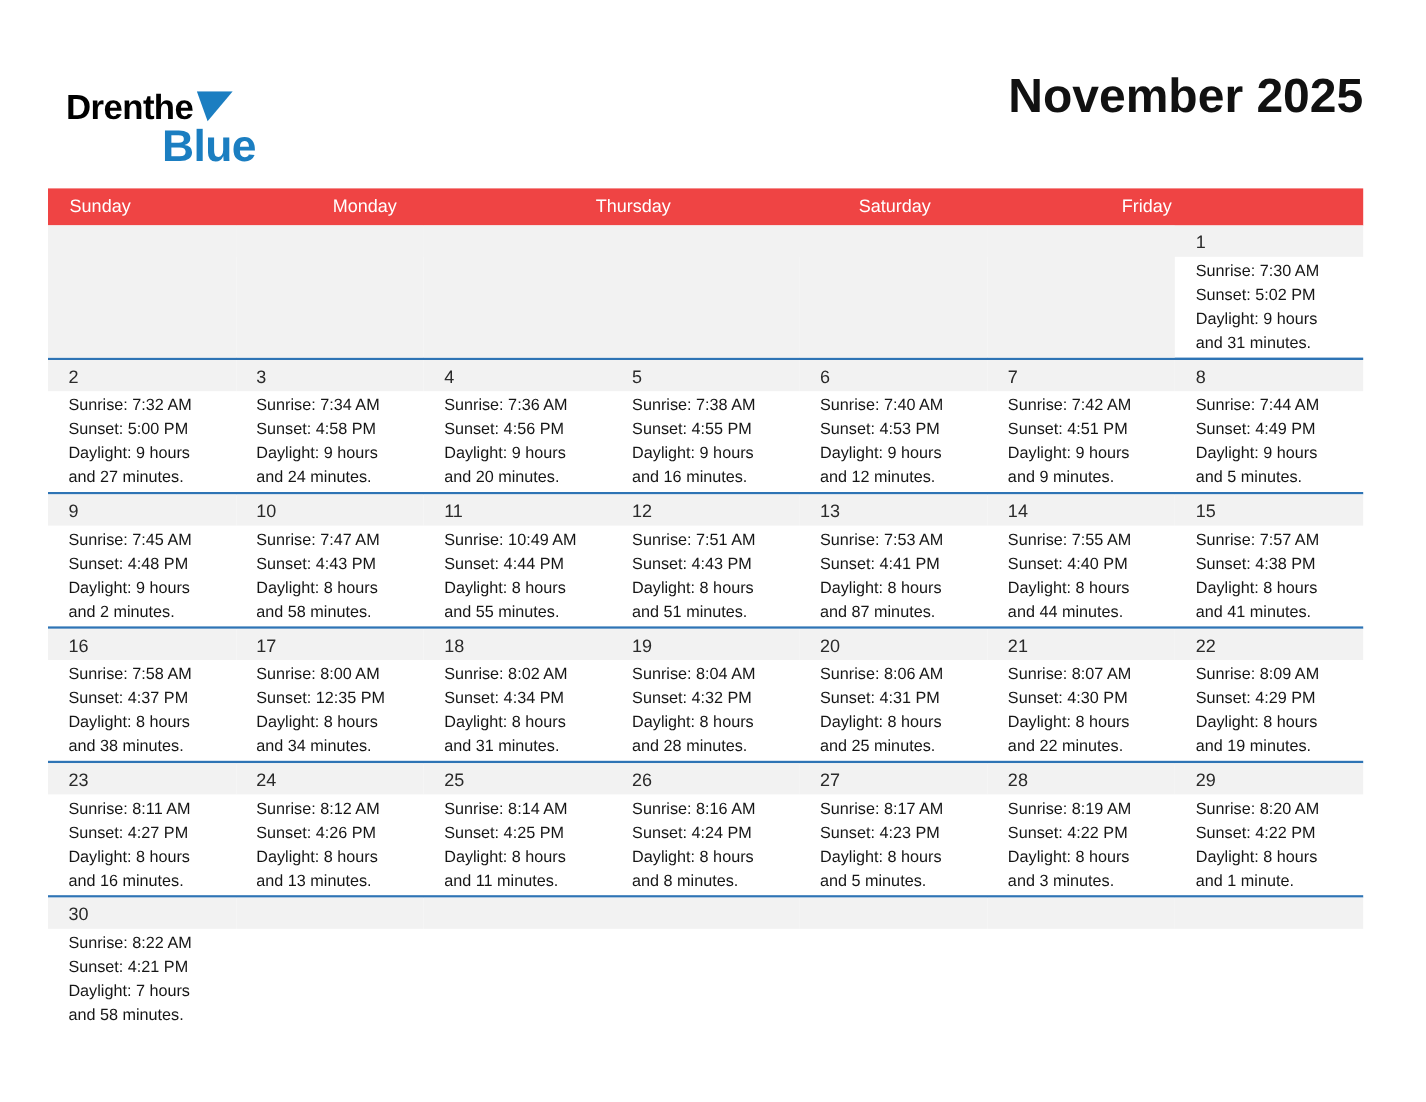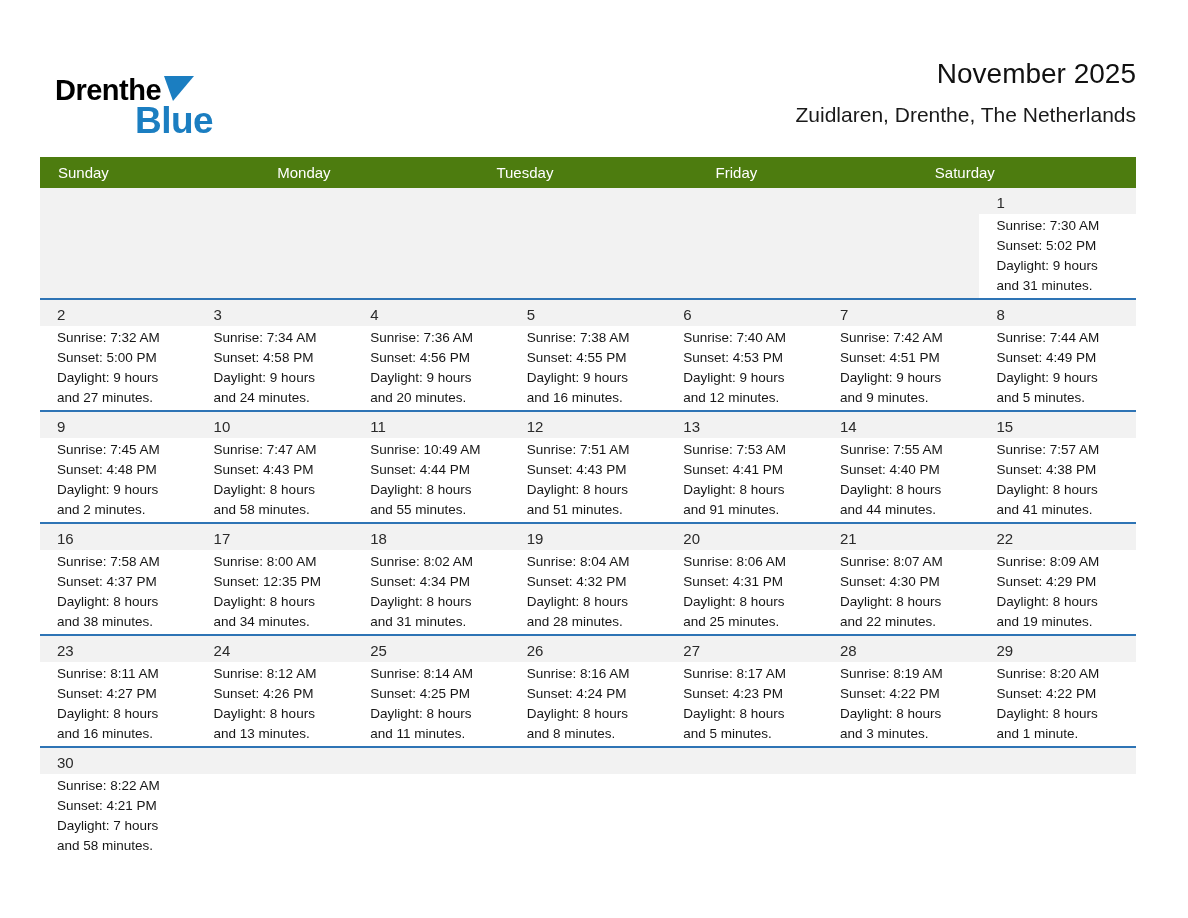--- a/index.html
+++ b/index.html
@@ -8,24 +8,24 @@
     width: 1188px; height: 918px;
     position: relative;
     font-family: "Liberation Sans", sans-serif;
     overflow: hidden;
   }
   .logo { position: absolute; left: 55px; top: 74px; }
   .logo-row1 { display: flex; align-items: flex-start; font-size: 29px; font-weight: bold; color: #000; letter-spacing: -0.5px; }
   .logo-tri { margin-left: 3px; margin-top: 2px; }
   .logo-row2 { font-size: 37px; font-weight: bold; color: #1B7EC1; letter-spacing: -0.5px; margin-left: 80px; margin-top: -9px; }
   .titles { position: absolute; right: 52px; top: 58px; text-align: right; }
-  .page-title { font-size: 28px; font-weight: 400; color: #111; }
+  .page-title { font-size: 40px; font-weight: 700; color: #111; }
   .page-subtitle { font-size: 21px; font-weight: 400; color: #1a1a1a; margin-top: 13px; }
   .calendar { position: absolute; left: 40px; top: 157px; width: 1096px; }
-  .weekday-row { display: flex; height: 31px; background: #4d7c0f; }
+  .weekday-row { display: flex; height: 31px; background: #ef4444; }
   .hcell { flex: 1; display: flex; align-items: center; padding-left: 18px; color: #fff; font-size: 15px; }
   .week { display: flex; background: #fff; }
   .week + .week { border-top: 2px solid #2E74B5; }
   .cell { flex: 1; min-height: 108px; }
   .cell.full-gray { background: #F2F2F2; }
   .strip { height: 26px; background: #F2F2F2; display: flex; align-items: center; }
   .daynum { font-size: 15px; color: #2a2a2a; padding-left: 17px; padding-top: 3px; }
   .body { padding: 2px 6px 2px 17px; }
   .line { font-size: 13.5px; line-height: 20px; color: #161616; white-space: nowrap; }
 </style>
@@ -39,30 +39,29 @@
       <svg width="30" height="26" viewBox="0 0 30 26">
           <polygon points="0,0 30,0 9,25" fill="#1B7EC1"></polygon>
         </svg>
     </span>
   </div>
   <div class="logo-row2">Blue</div>
 </div>
 
 <div class="titles">
   <div class="page-title">November 2025</div>
-  <div class="page-subtitle">Zuidlaren, Drenthe, The Netherlands</div>
 </div>
 
 <div class="calendar">
   <div class="weekday-row">
       <div class="hcell">Sunday</div>
       <div class="hcell">Monday</div>
-      <div class="hcell">Tuesday</div>
+      <div class="hcell">Thursday</div>
+      <div class="hcell">Saturday</div>
       <div class="hcell">Friday</div>
-      <div class="hcell">Saturday</div>
     </div>
   <div>
       <div class="week">
         <div class="cell full-gray">
           <div class="strip"></div>
           <div class="body"></div>
         </div>
         <div class="cell full-gray">
           <div class="strip"></div>
           <div class="body"></div>
@@ -220,21 +219,21 @@
           </div>
         </div>
         <div class="cell">
           <div class="strip">
             <div class="daynum">13</div>
           </div>
           <div class="body">
             <div class="line">Sunrise: 7:53 AM</div>
             <div class="line">Sunset: 4:41 PM</div>
             <div class="line">Daylight: 8 hours</div>
-            <div class="line">and 91 minutes.</div>
+            <div class="line">and 87 minutes.</div>
           </div>
         </div>
         <div class="cell">
           <div class="strip">
             <div class="daynum">14</div>
           </div>
           <div class="body">
             <div class="line">Sunrise: 7:55 AM</div>
             <div class="line">Sunset: 4:40 PM</div>
             <div class="line">Daylight: 8 hours</div>

